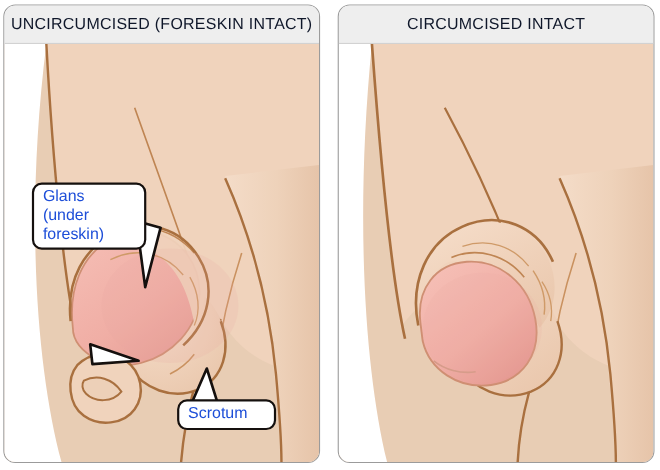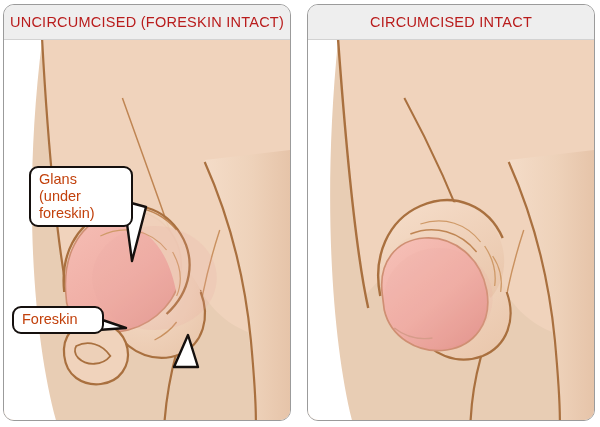--- a/index.html
+++ b/index.html
@@ -30,38 +30,38 @@
     position:absolute;left:0;top:0;
     width:100%;height:35px;
     background:#eeeeee;
     border-bottom:1px solid #d2d2d2;
     box-sizing:border-box;
     display:flex;align-items:center;justify-content:center;
   }
   .panel-title{
     font-size:14.5px;
     letter-spacing:.25px;
-    color:#b91c1c;
+    color:#0f172a;
     white-space:nowrap;
   }
   .panel-art{
     position:absolute;left:0;top:35px;
     width:100%;height:381px;
   }
   .panel-art svg{display:block;width:100%;height:100%;}
 
   
   .callout{
     position:absolute;
     background:#ffffff;
     border:2.4px solid #15100e;
     border-radius:9px;
     padding:3px 24px 4px 8px;
     font-size:14.5px;
-    color:#c2410c;
+    color:#1d4ed8;
     line-height:1.16;
     white-space:pre-line;
     z-index:6;
     box-sizing:border-box;
   }
   .tail{position:absolute;z-index:5;overflow:visible;}
   .tail svg{display:block;overflow:visible;}
 
   #callout-glans-foreskin{left:25px;top:161px;width:104px;}
   #callout-foreskin{left:8px;top:301px;}
@@ -155,27 +155,27 @@
       </svg>
     </div>
     <div class="callout" id="callout-glans-foreskin">Glans (under
 foreskin)</div>
 
     <div class="tail" style="left:78px;top:306px;width:46px;height:26px;">
       <svg width="46" height="26" viewBox="0 0 46 26">
         <path d="M0,2 L44,17 L2,20 Z" fill="#ffffff" stroke="#15100e" stroke-width="2.4" stroke-linejoin="round"></path>
       </svg>
     </div>
-    <div class="callout" id="callout-foreskin">Foreskin</div>
 
     <div class="tail" style="left:168px;top:330px;width:34px;height:36px;">
       <svg width="34" height="36" viewBox="0 0 34 36">
         <path d="M16,0 L26,32 L2,32 Z" fill="#ffffff" stroke="#15100e" stroke-width="2.4" stroke-linejoin="round"></path>
       </svg>
     </div>
+    <div class="callout" id="callout-scrotum-left">Scrotum</div>
   </div>
 
   <div class="panel" id="panel-right">
 
     <div class="panel-title-bar">
       <div class="panel-title">CIRCUMCISED INTACT</div>
     </div>
 
     <div class="panel-art">
       <svg viewBox="0 0 285 381" preserveAspectRatio="none">

